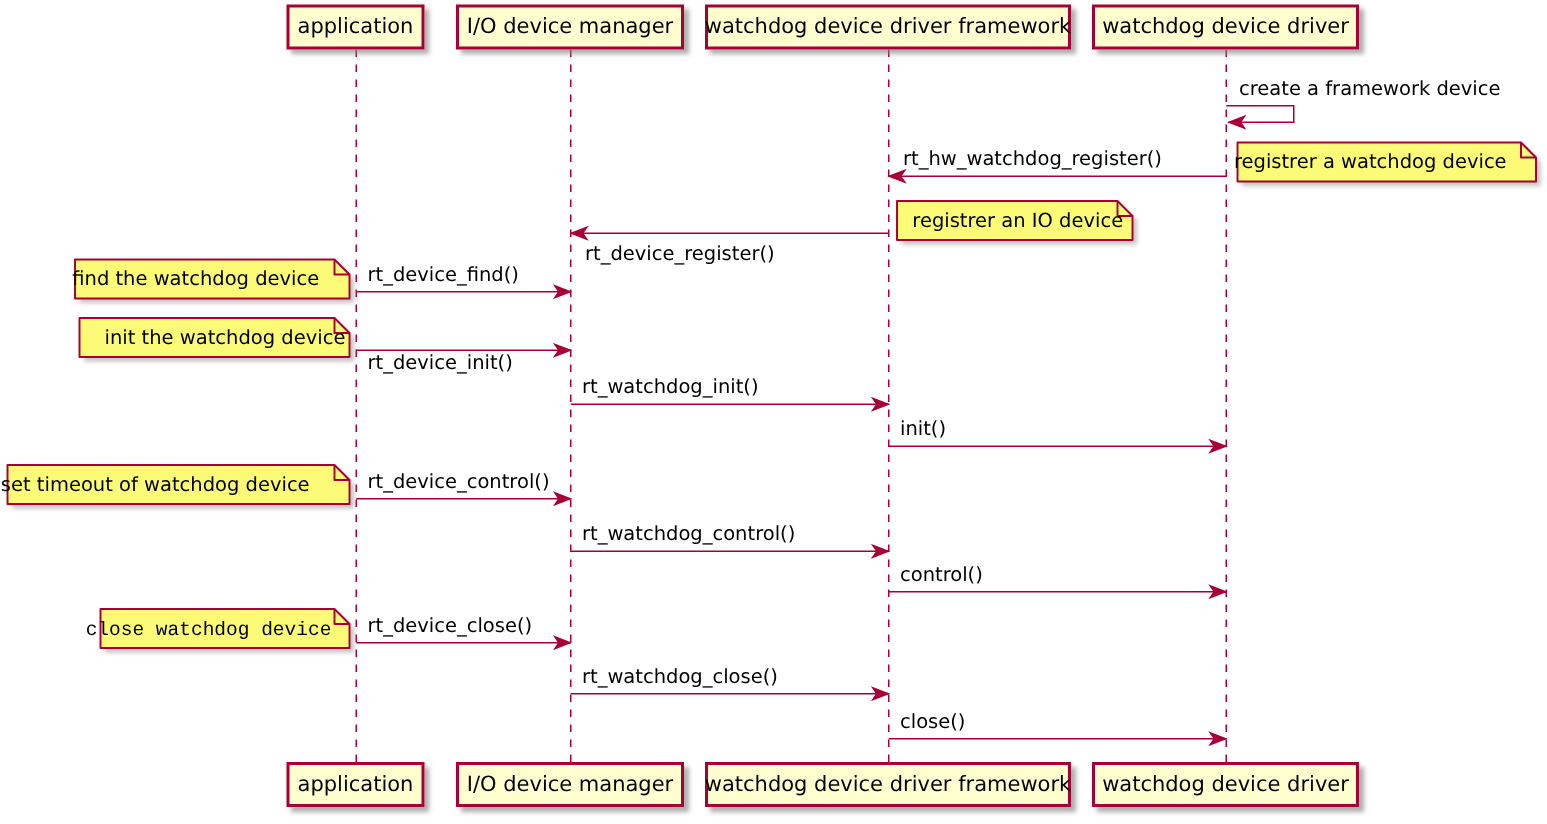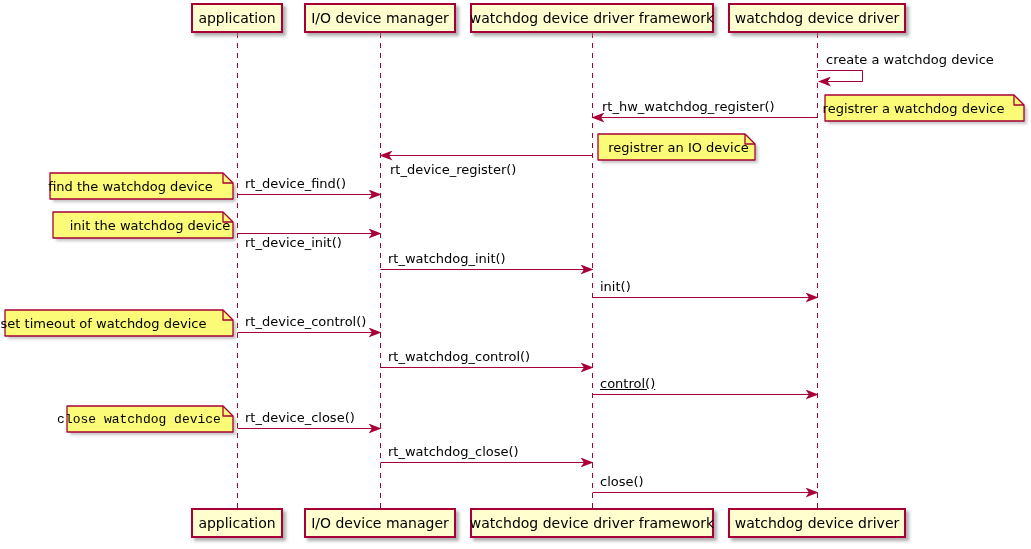--- a/index.html
+++ b/index.html
@@ -84,30 +84,30 @@
       <div class="participant" style="left: 191px; top: 3px; width: 92px; height: 30px;">application</div>
       <div class="participant" style="left: 304px; top: 3px; width: 152px; height: 30px;">I/O device manager</div>
       <div class="participant" style="left: 470px; top: 3px; width: 244px; height: 30px;">watchdog device driver framework</div>
       <div class="participant" style="left: 728px; top: 3px; width: 178px; height: 30px;">watchdog device driver</div>
       <div class="participant" style="left: 191px; top: 508px; width: 92px; height: 30px;">application</div>
       <div class="participant" style="left: 304px; top: 508px; width: 152px; height: 30px;">I/O device manager</div>
       <div class="participant" style="left: 470px; top: 508px; width: 244px; height: 30px;">watchdog device driver framework</div>
       <div class="participant" style="left: 728px; top: 508px; width: 178px; height: 30px;">watchdog device driver</div>
     </div>
   <div id="layer-labels">
-      <div class="msg-label" style="left: 826px; top: 52px;">create a watchdog device</div>
+      <div class="msg-label" style="left: 826px; top: 52px;">create a framework device</div>
       <div class="msg-label" style="left: 602px; top: 99px;">rt_hw_watchdog_register()</div>
       <div class="msg-label" style="left: 390px; top: 137px; margin-top: 25px;">rt_device_register()</div>
       <div class="msg-label" style="left: 245px; top: 176px;">rt_device_find()</div>
       <div class="msg-label" style="left: 245px; top: 215px; margin-top: 20px;">rt_device_init()</div>
       <div class="msg-label" style="left: 388px; top: 251px;">rt_watchdog_init()</div>
       <div class="msg-label" style="left: 600px; top: 279px;">init()</div>
       <div class="msg-label" style="left: 245px; top: 314px;">rt_device_control()</div>
       <div class="msg-label" style="left: 388px; top: 349px;">rt_watchdog_control()</div>
-      <div class="msg-label" style="left: 600px; top: 376px; text-decoration: underline;">control()</div>
+      <div class="msg-label" style="left: 600px; top: 376px;">control()</div>
       <div class="msg-label" style="left: 245px; top: 410px;">rt_device_close()</div>
       <div class="msg-label" style="left: 388px; top: 444px;">rt_watchdog_close()</div>
       <div class="msg-label" style="left: 600px; top: 474px;">close()</div>
       <div class="note-text" style="left: 825px; top: 95px; width: 199px; height: 26px;">registrer a watchdog device</div>
       <div class="note-text" style="left: 598px; top: 134px; width: 183px; height: 26px;">registrer an IO device</div>
       <div class="note-text" style="left: 50px; top: 173px; width: 183px; height: 26px;">find the watchdog device</div>
       <div class="note-text" style="left: 53px; top: 212px; width: 216px; height: 26px;">init the watchdog device</div>
       <div class="note-text" style="left: 5px; top: 310px; width: 219px; height: 26px;">set timeout of watchdog device</div>
       <div class="note-text" style="left: 67px; top: 406px; width: 166px; height: 26px; font-family: Liberation Mono, monospace;">close watchdog device</div>
     </div>

